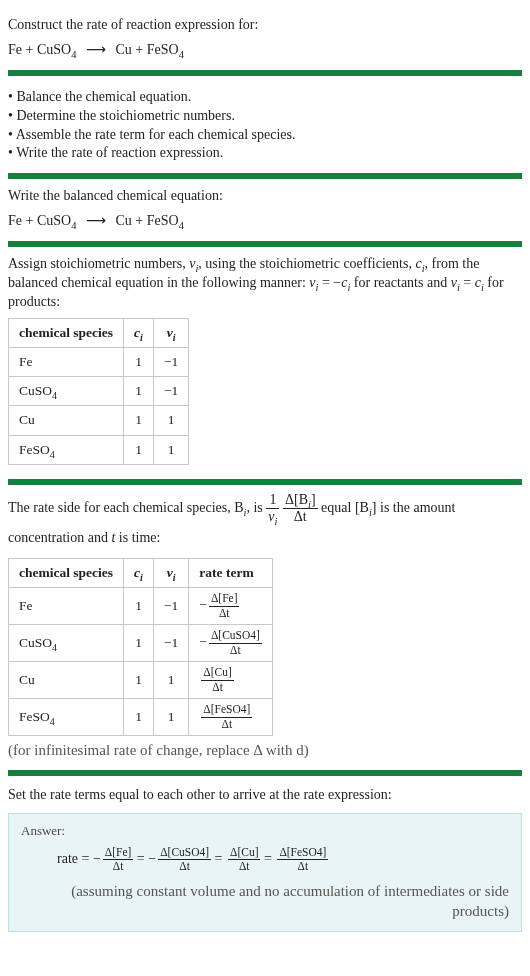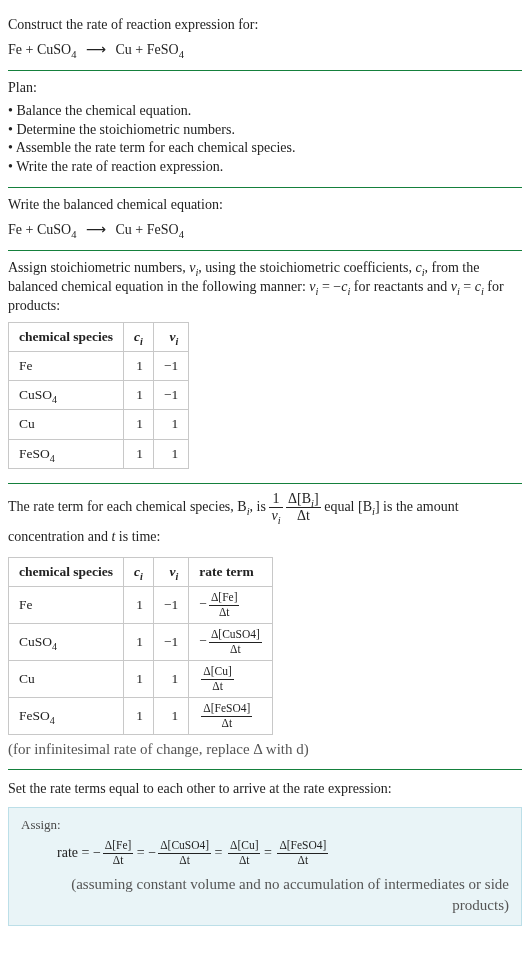--- a/index.html
+++ b/index.html
@@ -6,21 +6,21 @@
     margin: 0;
     padding: 8px 8px 20px 8px;
     font-family: Georgia, 'Times New Roman', serif;
     font-size: 14px;
     color: #222;
     background: #fff;
     width: 530px;
     box-sizing: border-box;
   }
   .section {
-    border-bottom: 1px solid #15803d;
+    border-bottom: 6px solid #15803d;
     padding: 8px 0 10px 0;
   }
   .section:last-of-type {
     border-bottom: none;
   }
   .eq {
     font-family: Georgia, serif;
   }
   sub { font-size: 0.75em; vertical-align: sub; line-height: 0; }
   .arrow { display: inline-block; padding: 0 6px; }
@@ -28,21 +28,21 @@
     border-collapse: collapse;
     margin: 6px 0 4px 0;
     font-size: 13.5px;
   }
   table.data th, table.data td {
     border: 1px solid #c8c8c8;
     padding: 5px 10px;
     text-align: left;
     vertical-align: middle;
   }
-  table.data td.center, table.data th.center { text-align: right; }
+  table.data td.center, table.data th.center { text-align: center; }
   .frac {
     display: inline-block;
     vertical-align: middle;
     text-align: center;
     line-height: 1;
   }
   .frac .num { display: block; padding: 0 2px 1px 2px; }
   .frac .den { display: block; border-top: 1px solid #222; padding: 1px 2px 0 2px; }
   .small-note {
     font-size: 15px;
@@ -91,21 +91,20 @@
     +
     <span><span>CuSO</span><sub>4</sub></span>
     <span class="arrow">⟶</span>
     <span>Cu</span>
     +
     <span><span>FeSO</span><sub>4</sub></span>
   </div>
 </div>
 
 <div class="section tight">
-  <div>Plan:</div>
   <ul class="plan">
     <li>Balance the chemical equation.</li>
     <li>Determine the stoichiometric numbers.</li>
     <li>Assemble the rate term for each chemical species.</li>
     <li>Write the rate of reaction expression.</li>
   </ul>
 </div>
 
 <div class="section tight">
   <div>Write the balanced chemical equation:</div>
@@ -150,21 +149,21 @@
       <td><span>FeSO</span><sub>4</sub></td>
       <td class="center">1</td>
       <td class="center">1</td>
     </tr>
   </tbody>
     </table>
 </div>
 
 <div class="section tight">
   <div style="line-height:2;">
-    <span>The rate term for each chemical species, B</span><sub><i>i</i></sub><span>, is </span>
+    <span>The rate side for each chemical species, B</span><sub><i>i</i></sub><span>, is </span>
     <span class="frac">
       <span class="num">1</span>
       <span class="den"><i><span>ν</span><sub>i</sub></i></span>
     </span>
     <span class="frac">
       <span class="num"><span>Δ[B</span><sub><i>i</i></sub><span>]</span></span>
       <span class="den"><span>Δt</span></span>
     </span>
     <span> equal [B</span><sub><i>i</i></sub><span>] is the amount concentration and </span><i>t</i><span> is time:</span>
   </div>
@@ -210,21 +209,21 @@
       </td>
     </tr>
   </tbody>
     </table>
   <div class="small-note">(for infinitesimal rate of change, replace Δ with d)</div>
 </div>
 
 <div class="tight mt4">
   <div>Set the rate terms equal to each other to arrive at the rate expression:</div>
   <div class="answer-box">
-    <div class="answer-label">Assign:</div>
+    <div class="answer-label">Answer:</div>
     <div class="indent" style="line-height:2.2;">
       <span>rate = </span>
       <span class="neg">−</span><span class="frac rate-cell"><span class="num" style="font-size:11.5px">Δ[Fe]</span><span class="den" style="font-size:11.5px">Δt</span></span>
       <span> = </span>
       <span class="neg">−</span><span class="frac"><span class="num" style="font-size:11.5px">Δ[CuSO4]</span><span class="den" style="font-size:11.5px">Δt</span></span>
       <span> = </span>
       <span class="neg"></span><span class="frac"><span class="num" style="font-size:11.5px">Δ[Cu]</span><span class="den" style="font-size:11.5px">Δt</span></span>
       <span> = </span>
       <span class="neg"></span><span class="frac"><span class="num" style="font-size:11.5px">Δ[FeSO4]</span><span class="den" style="font-size:11.5px">Δt</span></span>
     </div>

